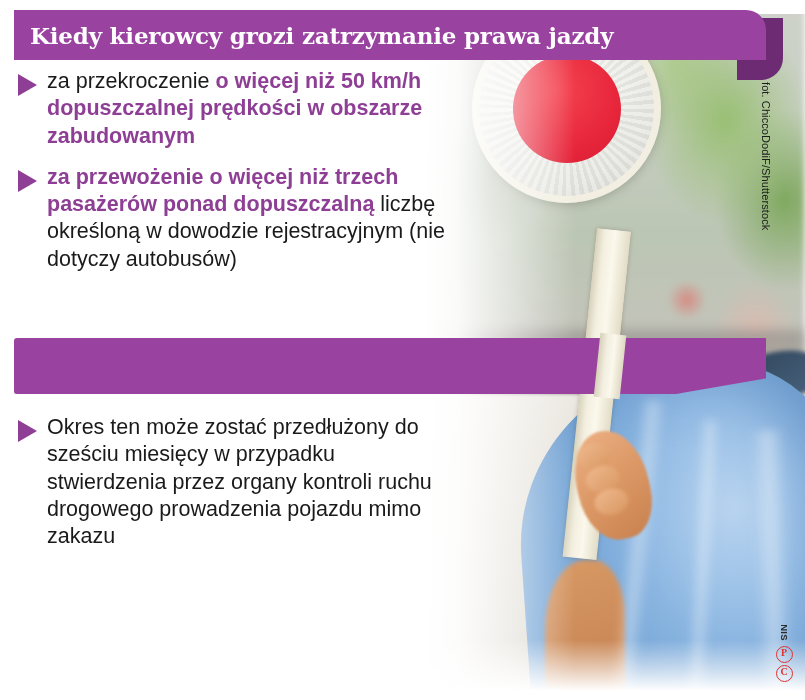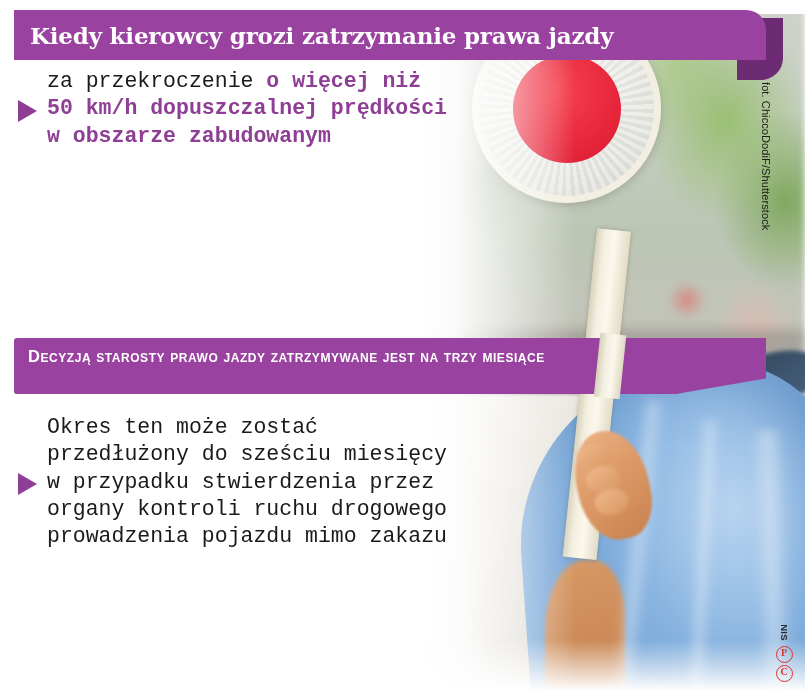--- a/index.html
+++ b/index.html
@@ -223,24 +223,23 @@
   
   .content {
     position: absolute;
     left: 0;
     top: 68px;
     width: 470px;
   }
   .bullet {
     position: relative;
     display: flex;
-    align-items: center;
+    align-items: flex-start;
     padding: 0 0 0 16px;
     margin-bottom: 14px;
-    font-family: Liberation Mono, monospace;
   }
   .arrow {
     flex: 0 0 auto;
     width: 24px;
     height: 26px;
     margin: 4px 7px 0 0;
     position: relative;
   }
   .arrow svg { display: block; }
   .bullet-text {
@@ -382,25 +381,33 @@
   <div class="content" id="top-bullets">
       <div class="bullet">
         <span class="arrow">
           <svg width="24" height="26" viewBox="0 0 24 26">
             <path d="M2 2 L21 13 L2 24 Z" fill="#8e3f95" stroke="#ffffff" stroke-width="3" stroke-linejoin="round"></path>
             <path d="M2 2 L21 13 L2 24 Z" fill="#8e3f95"></path>
           </svg>
         </span>
         <div class="bullet-text"><span>za przekroczenie </span><b>o więcej niż 50 km/h dopuszczalnej prędkości w obszarze zabudowanym</b></div>
       </div>
+      <div class="bullet">
+        <span class="arrow">
+          <svg width="24" height="26" viewBox="0 0 24 26">
+            <path d="M2 2 L21 13 L2 24 Z" fill="#8e3f95" stroke="#ffffff" stroke-width="3" stroke-linejoin="round"></path>
+            <path d="M2 2 L21 13 L2 24 Z" fill="#8e3f95"></path>
+          </svg>
+        </span>
+        <div class="bullet-text"><b>za przewożenie o więcej niż trzech pasażerów ponad dopuszczalną</b><span> liczbę określoną w dowodzie rejestracyjnym (nie dotyczy autobusów)</span></div>
+      </div>
     </div>
 
   <div class="banner-wrap">
     <div class="banner"></div>
-    <div class="banner-text">Decyzją starosty prawo jazdy zatrzymywane jest na trzy miesiące</div>
   </div>
   <div class="handle-over-banner"></div>
 
   <div class="content" style="top: 406px; margin-top: 8px;" id="bottom-bullets">
       <div class="bullet">
         <span class="arrow">
           <svg width="24" height="26" viewBox="0 0 24 26">
             <path d="M2 2 L21 13 L2 24 Z" fill="#8e3f95" stroke="#ffffff" stroke-width="3" stroke-linejoin="round"></path>
             <path d="M2 2 L21 13 L2 24 Z" fill="#8e3f95"></path>
           </svg>

